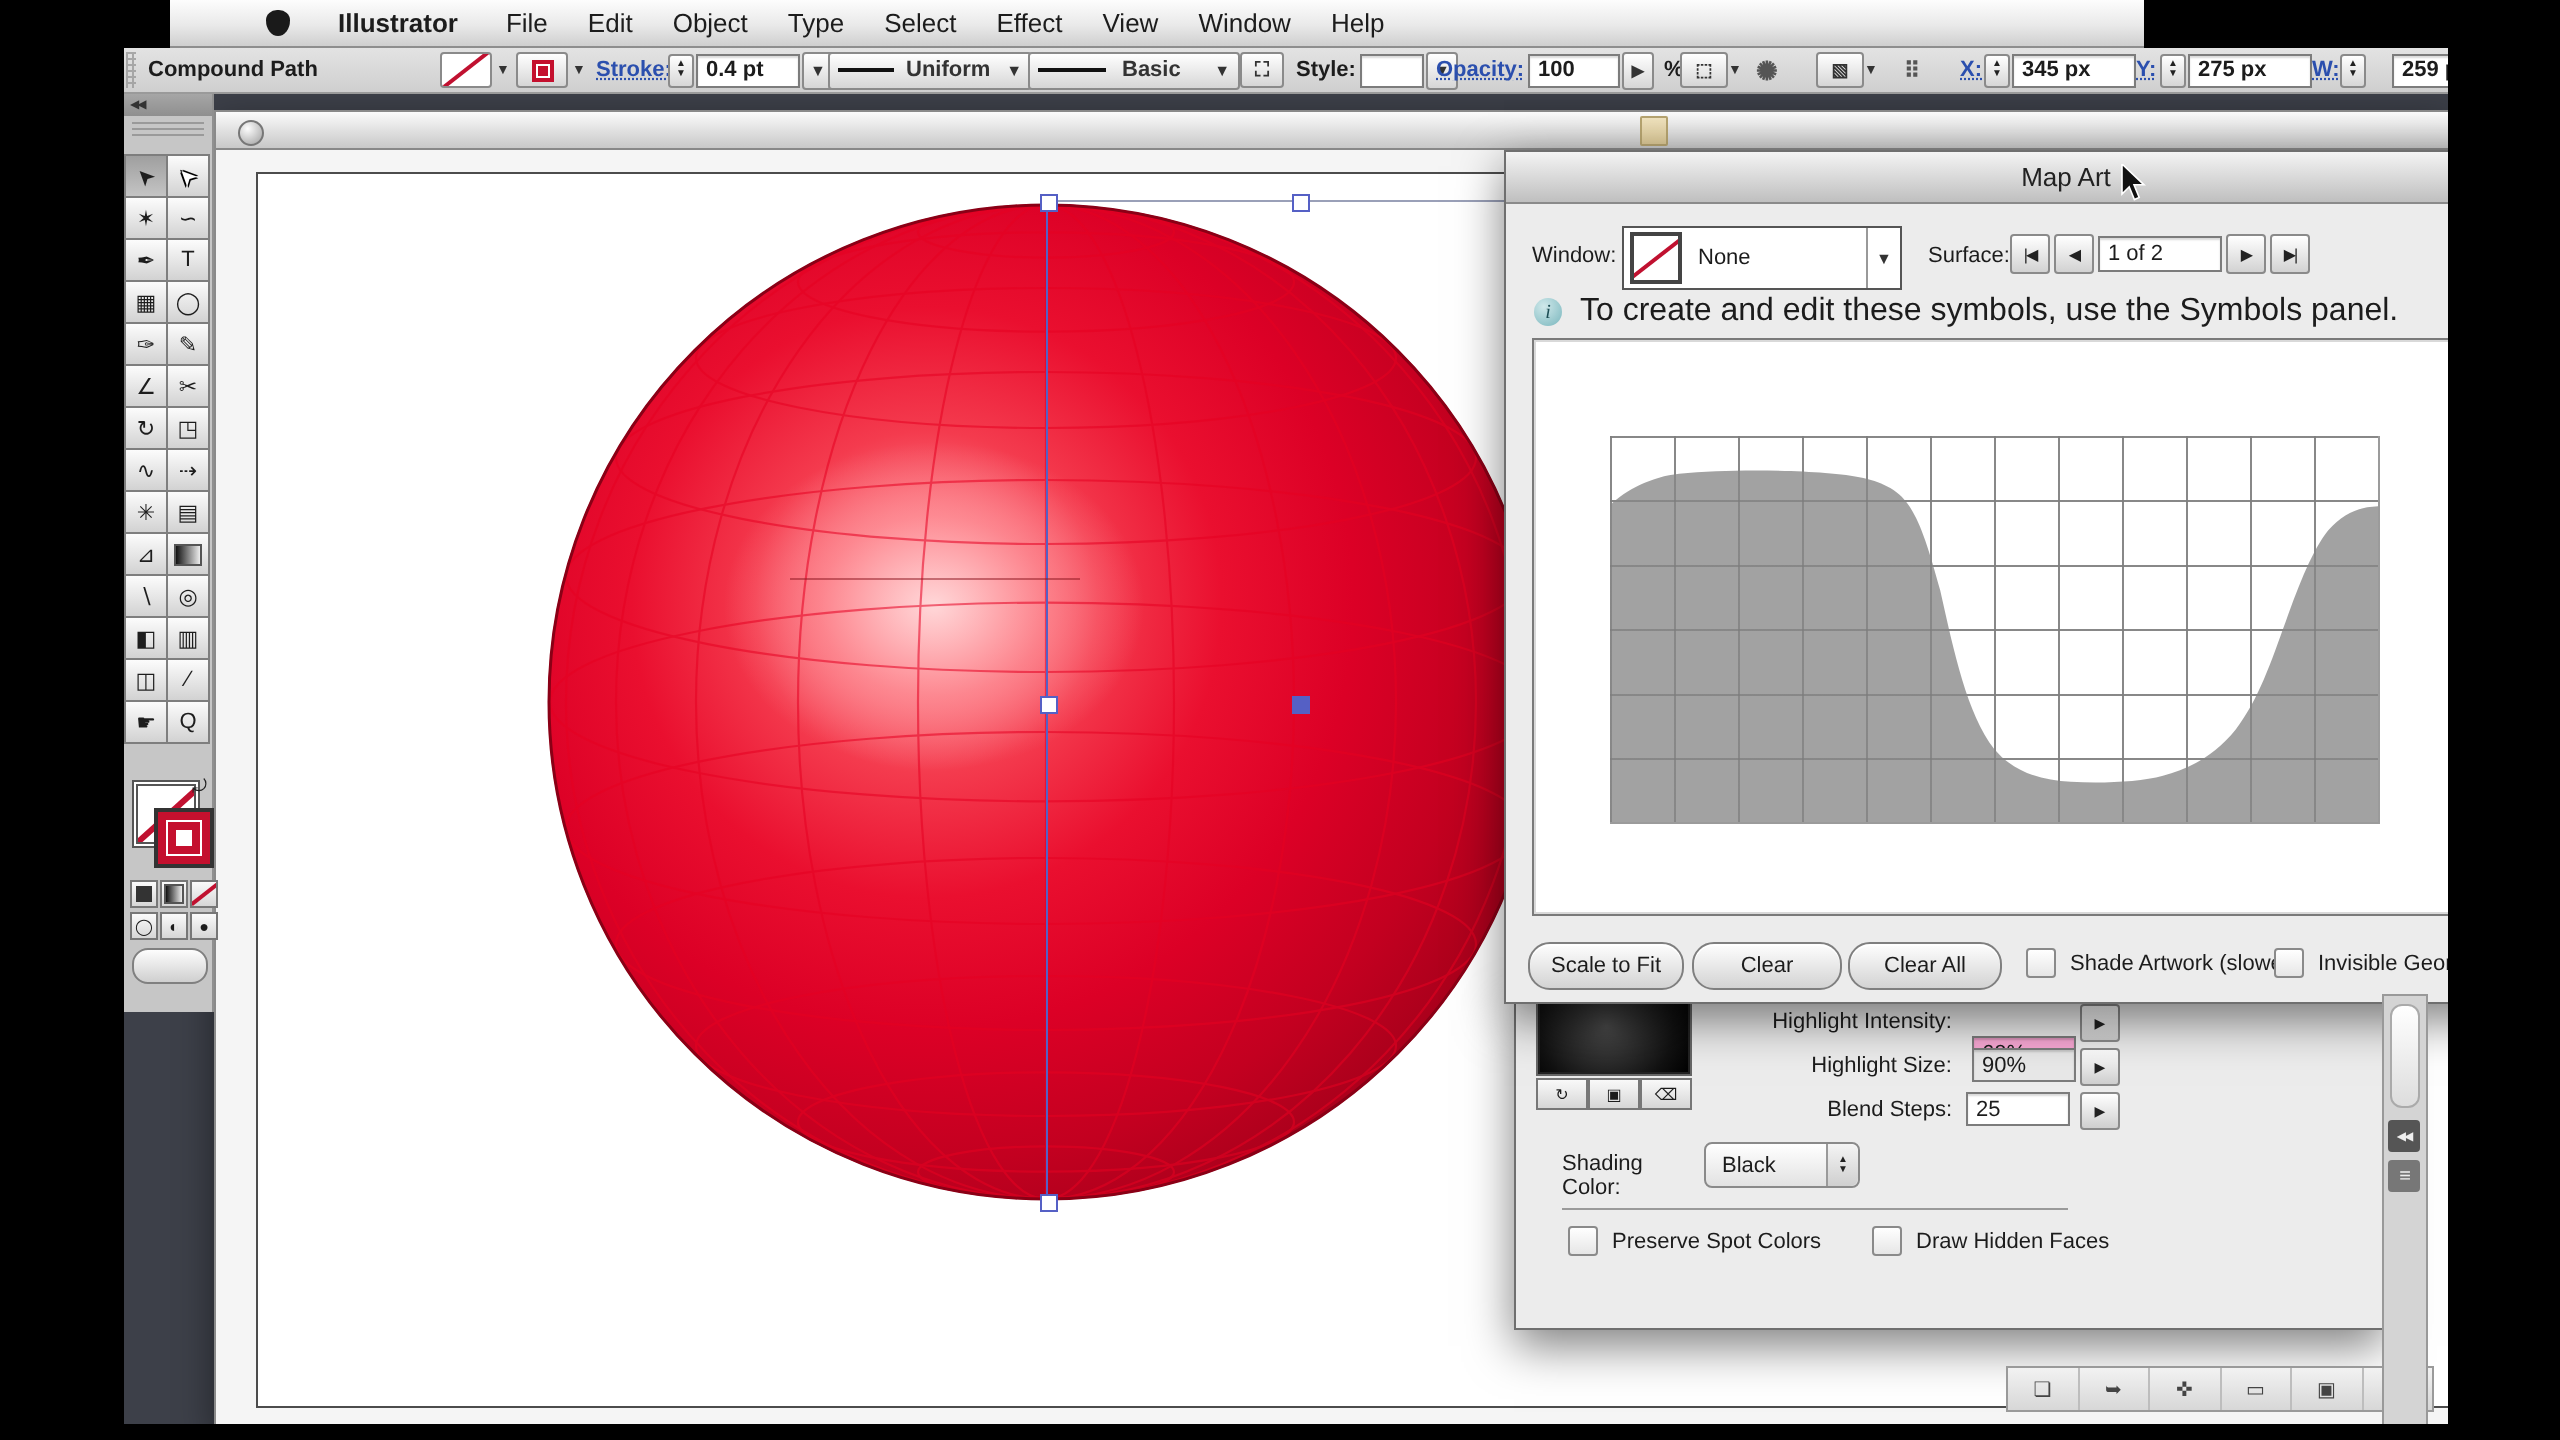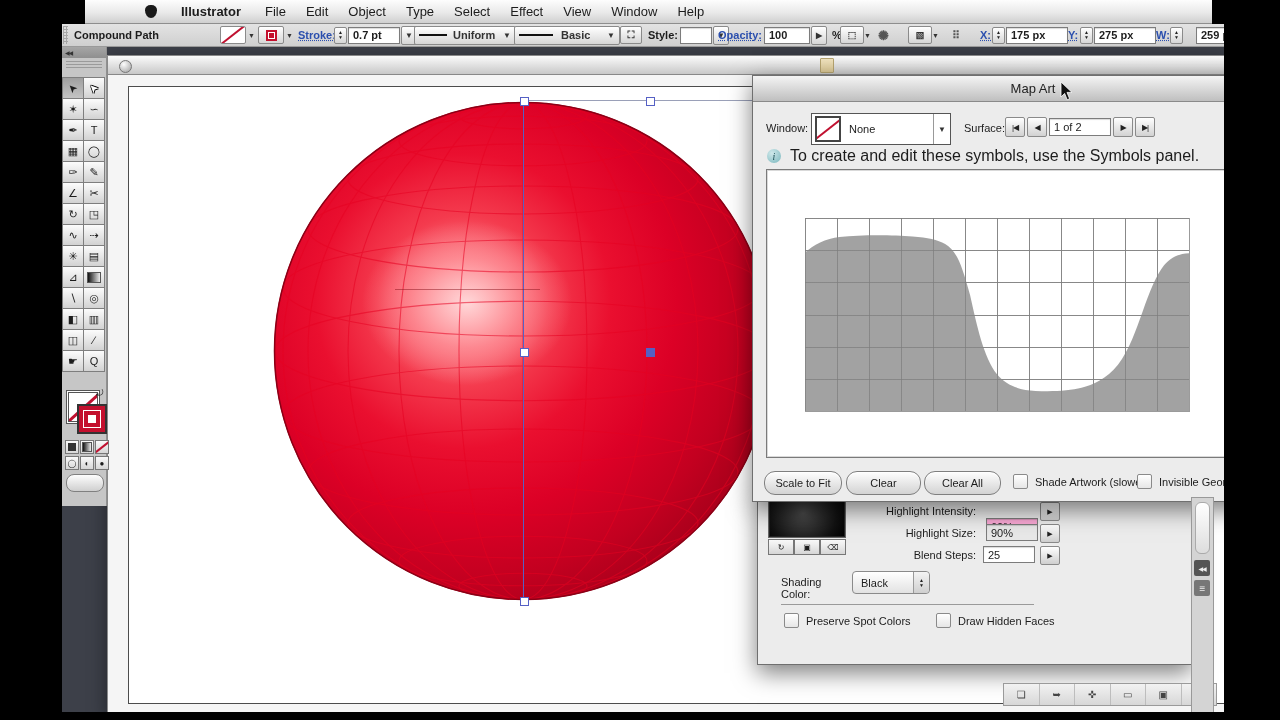--- a/index.html
+++ b/index.html
@@ -1,21 +1,21 @@
 <!DOCTYPE html>
 <html><head>
 <meta charset="utf-8">
 <style>
   html,body{margin:0;padding:0;background:#000;}
   .stage{position:relative;width:1280px;height:720px;background:#000;overflow:hidden;
          font-family:"Liberation Sans",sans-serif;color:#1c1c1c;}
   .abs{position:absolute;}
   
-  .menubar{left:85px;top:0;width:1127px;height:24px;background:linear-gradient(#fdfdfd,#e9e9e9 55%,#cfcfcf);
-           border-bottom:1px solid #8e8e8e;display:flex;align-items:center;padding-left:60px;box-sizing:border-box;z-index:30;}
+  .menubar{left:85px;top:0;width:987px;height:24px;background:linear-gradient(#fdfdfd,#e9e9e9 55%,#cfcfcf);
+           border-bottom:1px solid #8e8e8e;display:flex;align-items:center;padding-left:48px;box-sizing:border-box;z-index:30;}
   .apple{width:12px;height:13px;background:#1a1a1a;border-radius:46% 46% 50% 50%/38% 38% 60% 60%;margin-right:14px;}
   .menu-item{font-size:13px;padding:0 10px;white-space:nowrap;}
   .menu-item.bold{font-weight:bold;padding-right:14px;}
   
   .controlbar{left:62px;top:24px;width:1162px;height:22px;background:linear-gradient(#e3e3e3,#cfcfcf);
               border-bottom:1px solid #9a9a9a;z-index:29;font-size:11px;}
   .cb{position:absolute;top:0;height:22px;display:flex;align-items:center;font-weight:bold;}
   .dots-v{left:1px;top:2px;width:5px;height:18px;background:repeating-linear-gradient(to bottom,#9a9a9a 0 1px,transparent 1px 3px),
           repeating-linear-gradient(to right,#9a9a9a 0 1px,transparent 1px 3px);opacity:.8;}
   .link{color:#2b4fae;text-decoration:underline dotted;font-size:11px;}
@@ -468,21 +468,21 @@
       <span class="tick">▼</span>
     </div>
 
     <div class="cb link" style="left:236px">Stroke:</div>
     <div class="cb" style="left:272px;gap:1px">
       <span class="stepper">
           <span>▲</span>
           <span>▼</span>
         </span>
       <span class="fieldbox" style="width:42px">
-          <span>0.7 pt</span>
+          <span>0.4 pt</span>
         </span>
       <span class="bevelbtn" style="width:14px;height:17px">▼</span>
     </div>
 
     <div class="cb" style="left:352px;gap:5px">
       <span class="bevelbtn" style="width:92px;height:17px;justify-content:flex-start;padding:0 4px;font-size:11px;gap:6px">
         <span class="linepreview" style="width:28px"></span>
         <span>Uniform</span>
         <span style="margin-left:auto;font-size:8px">▼</span>
       </span>
@@ -518,21 +518,21 @@
     <span class="cb tick" style="left:870px">▼</span>
     <div class="cb" style="left:890px;font-size:11px;color:#555">⠿</div>
 
     <div class="cb link" style="left:918px">X:</div>
     <div class="cb" style="left:930px;gap:1px">
       <span class="stepper">
           <span>▲</span>
           <span>▼</span>
         </span>
       <span class="fieldbox" style="width:52px">
-          <span>175 px</span>
+          <span>345 px</span>
         </span>
     </div>
     <div class="cb link" style="left:1006px">Y:</div>
     <div class="cb" style="left:1018px;gap:1px">
       <span class="stepper">
           <span>▲</span>
           <span>▼</span>
         </span>
       <span class="fieldbox" style="width:52px">
           <span>275 px</span>

